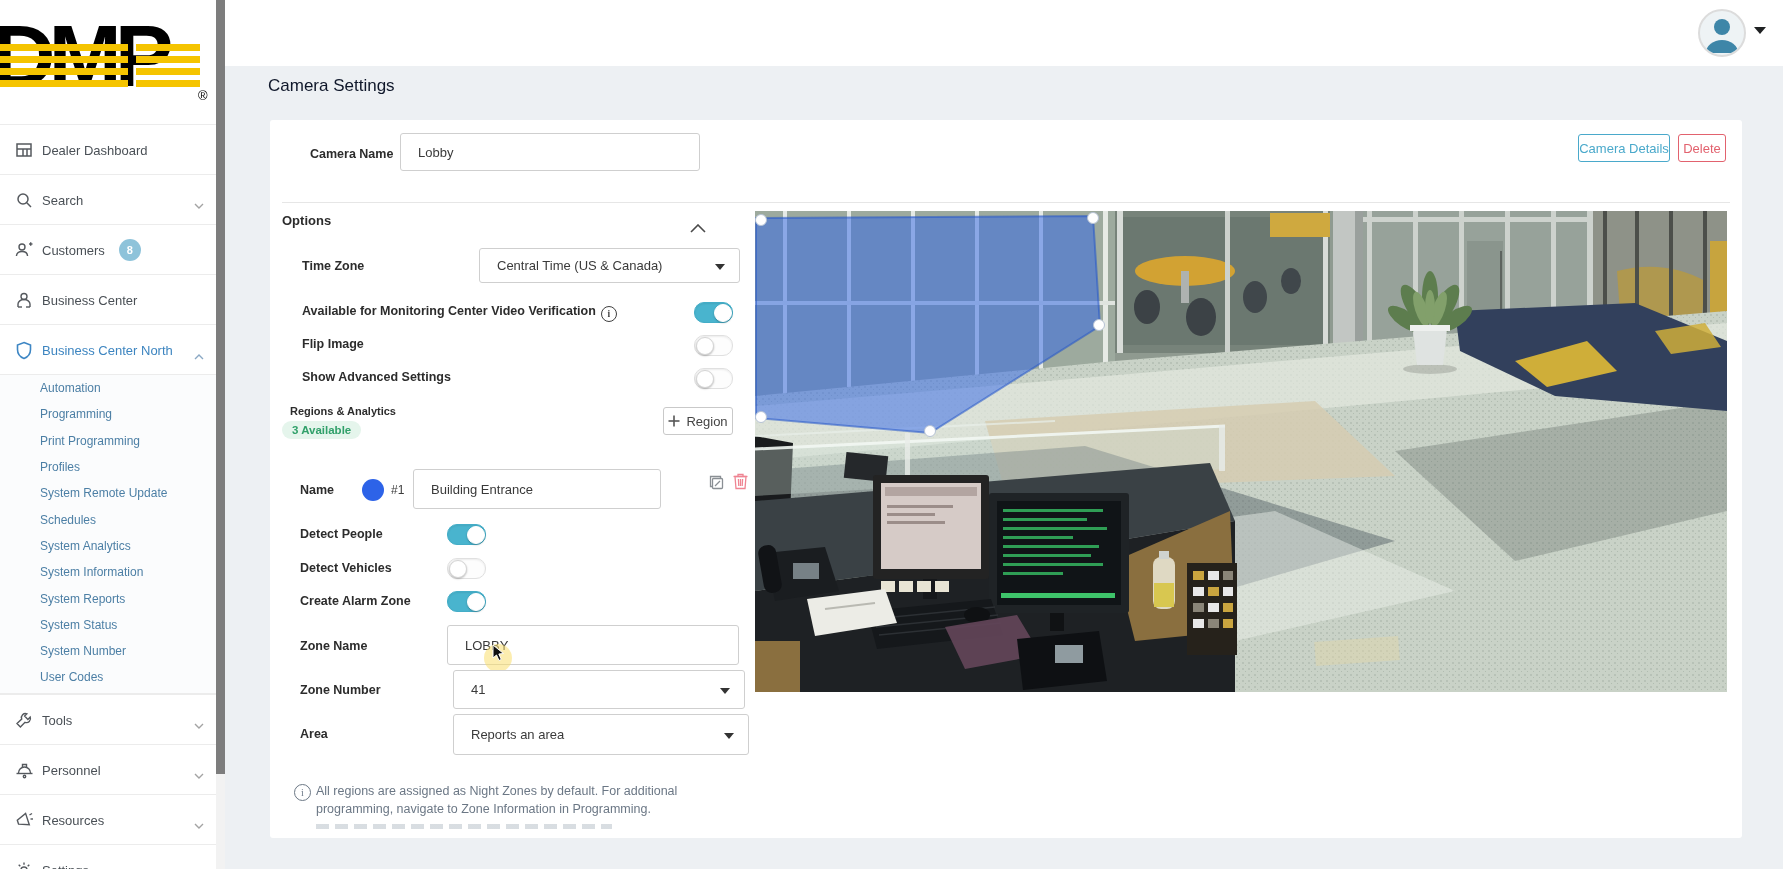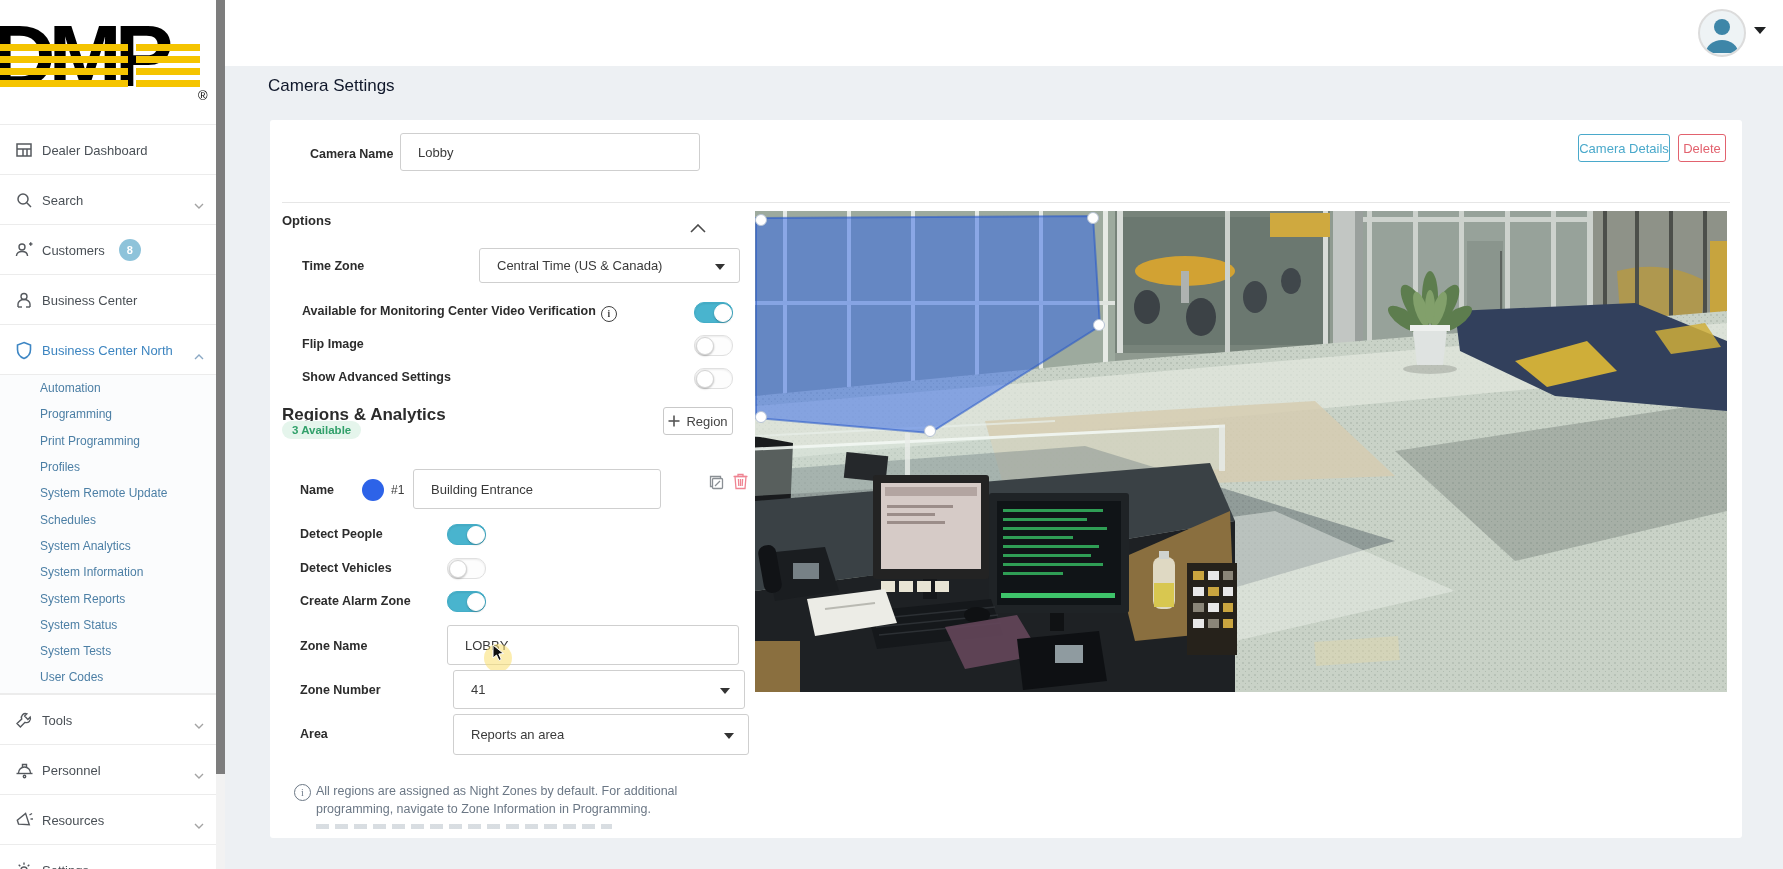--- a/index.html
+++ b/index.html
@@ -164,21 +164,21 @@
       <div class="sub-item">Automation</div>
       <div class="sub-item">Programming</div>
       <div class="sub-item">Print Programming</div>
       <div class="sub-item">Profiles</div>
       <div class="sub-item">System Remote Update</div>
       <div class="sub-item">Schedules</div>
       <div class="sub-item">System Analytics</div>
       <div class="sub-item">System Information</div>
       <div class="sub-item">System Reports</div>
       <div class="sub-item">System Status</div>
-      <div class="sub-item">System Tests</div>
+      <div class="sub-item">System Number</div>
       <div class="sub-item">User Codes</div>
     </div>
 
     <div class="side-item" style="top:694px">
       <span class="s-icon">
         <svg width="18" height="18" viewBox="0 0 18 18" fill="none" stroke="#55595e" stroke-width="1.4">
           <path d="M15.2 6.1a4 4 0 0 1-5.2 5.2L5.4 16 2 12.6l4.7-4.6a4 4 0 0 1 5.2-5.2L9.6 5.1l3.3 3.3z"></path>
           </svg>
       </span>
       <span class="s-label">Tools</span>
@@ -280,21 +280,21 @@
       <div class="lbl" style="left:32px;top:217px">Flip Image</div>
       <div class="toggle" style="left:424px;top:215px">
           <span class="knob"></span>
         </div>
 
       <div class="lbl" style="left:32px;top:250px">Show Advanced Settings</div>
       <div class="toggle" style="left:424px;top:248px">
           <span class="knob"></span>
         </div>
 
-      <div class="heading" style="left:12px;top:285px;font-size:17px">Regions &amp; Analytics</div>
+      <div class="heading" style="left:20px;top:285px;font-size:11px">Regions &amp; Analytics</div>
       <div class="pill" style="left:12px;top:301px">3 Available</div>
 
       <div class="btn btn-region" style="left:393px;top:287px;width:70px;height:28px">
         <svg width="12" height="12" viewBox="0 0 12 12" stroke="#555" stroke-width="1.6">
           <line x1="6" y1="0.5" x2="6" y2="11.5"></line>
             <line x1="0.5" y1="6" x2="11.5" y2="6"></line>
           </svg>
         <span>Region</span>
       </div>
 

